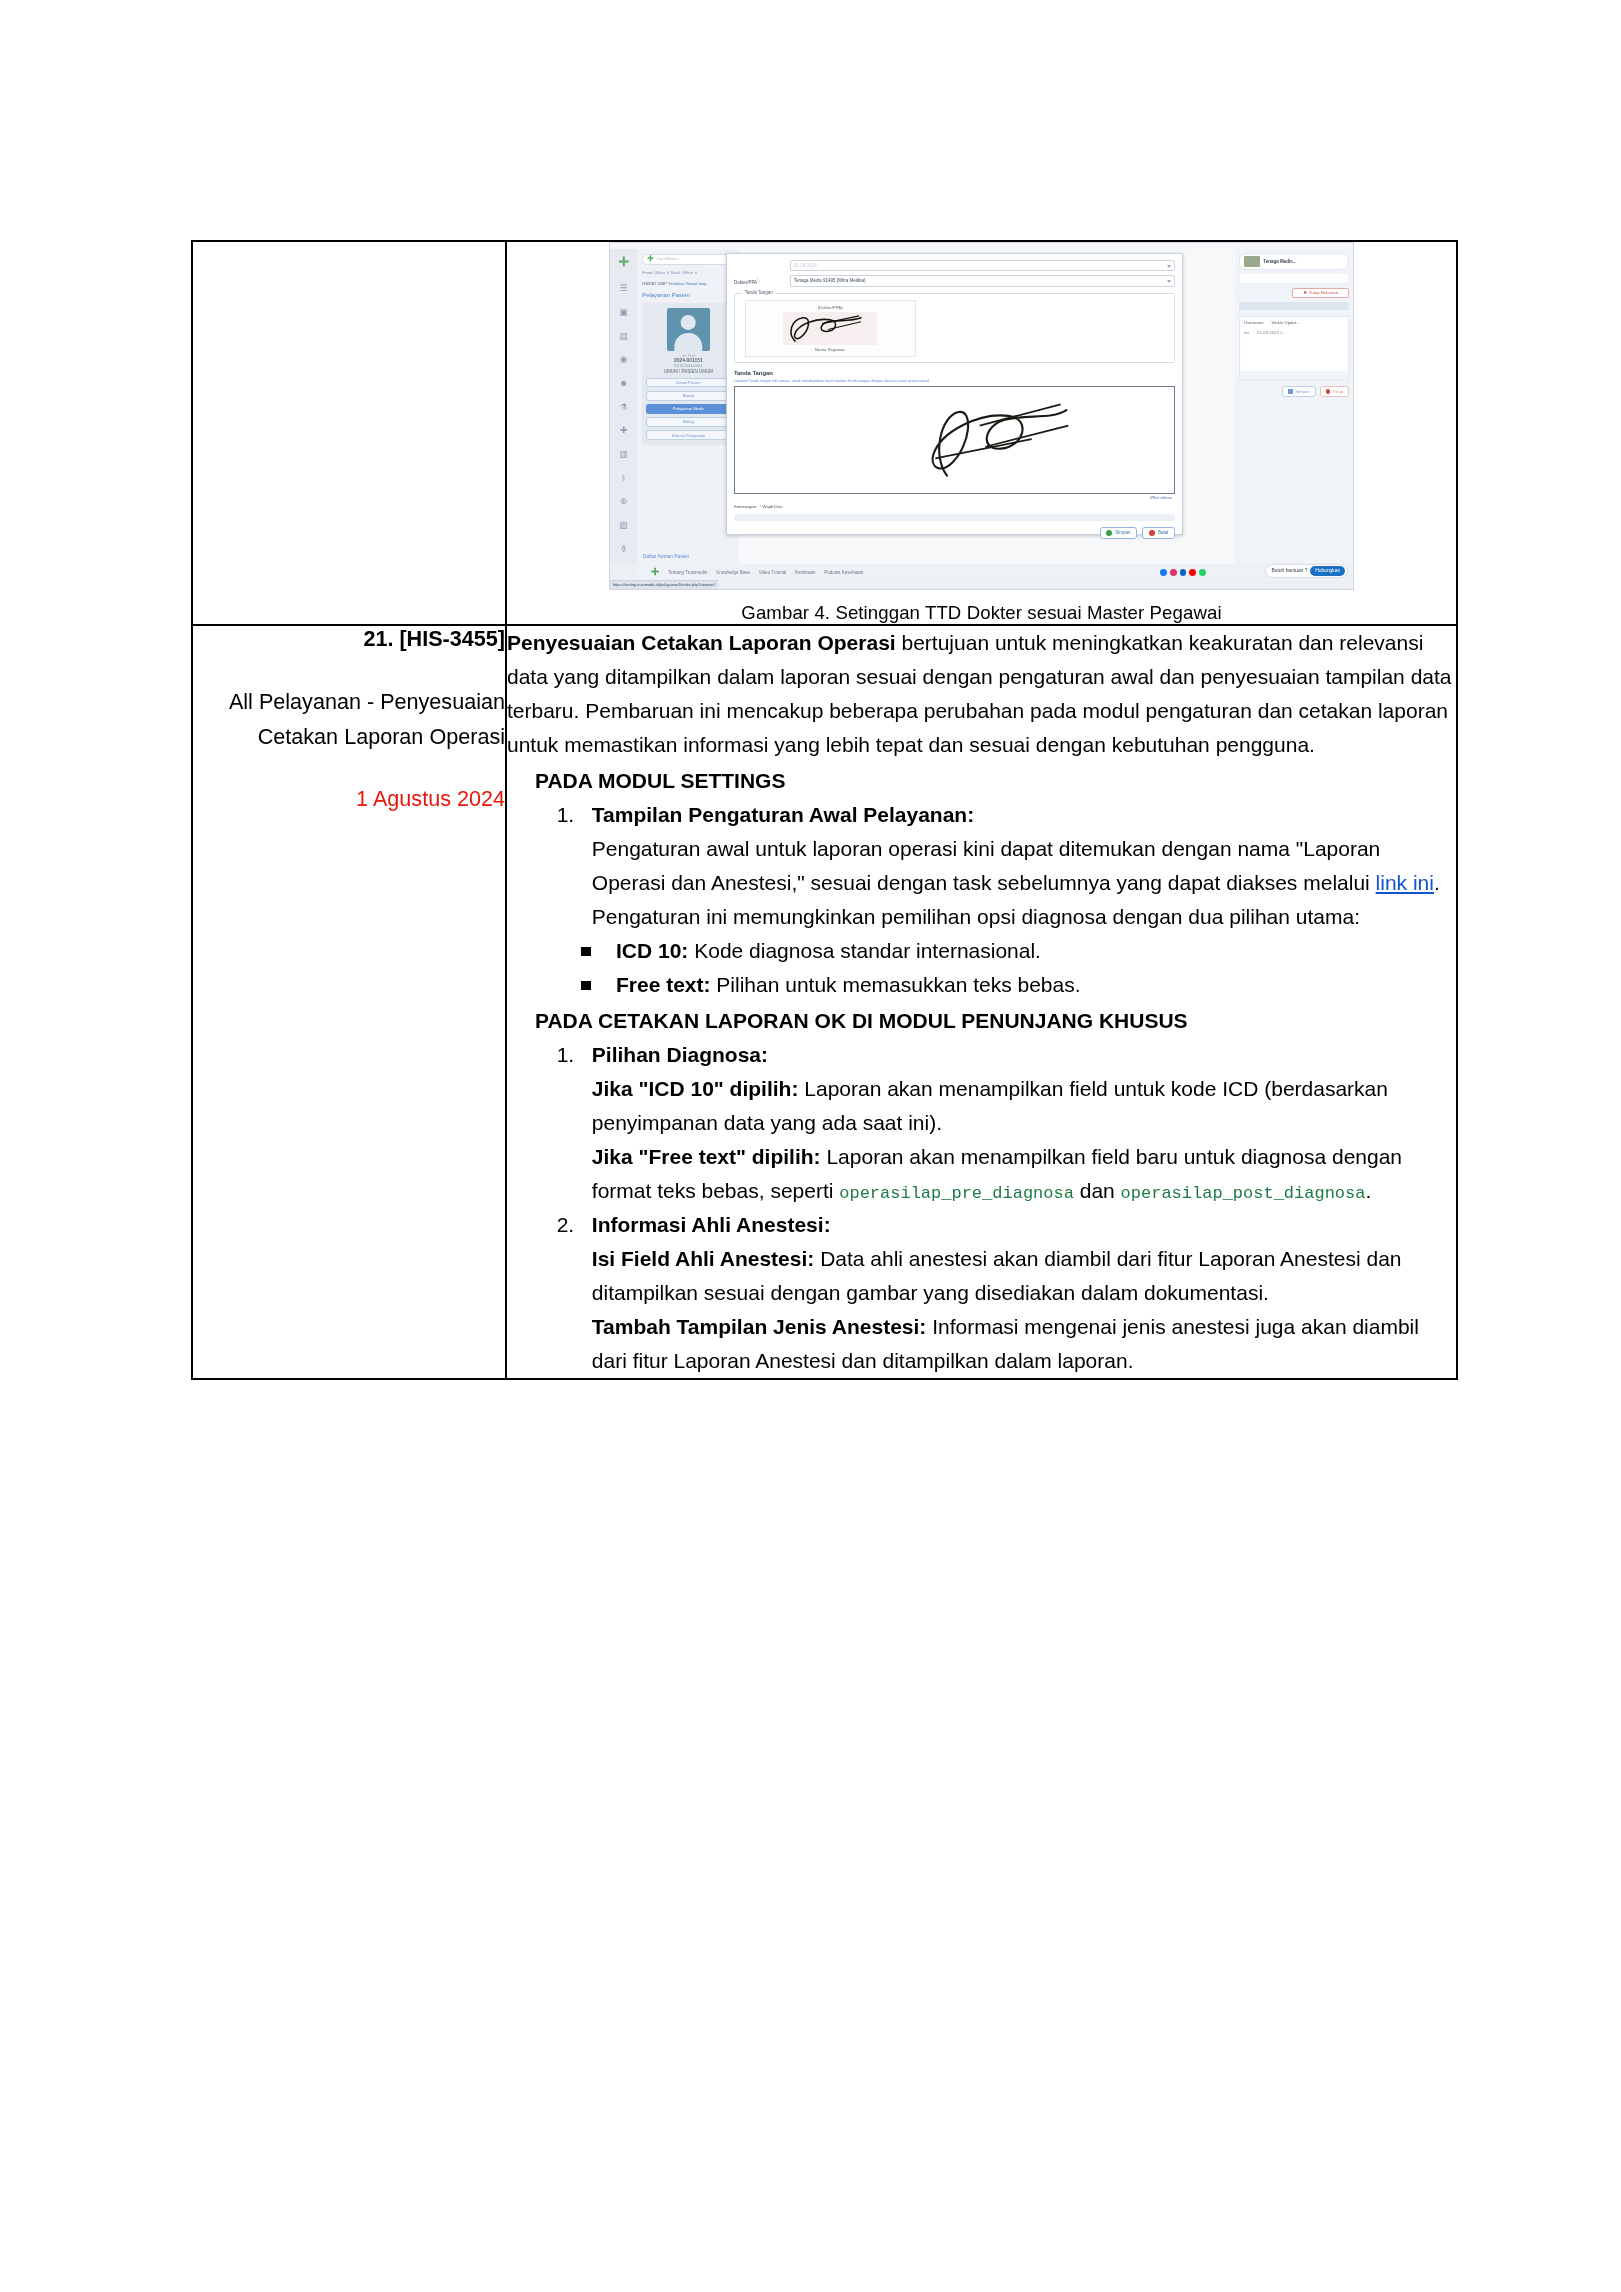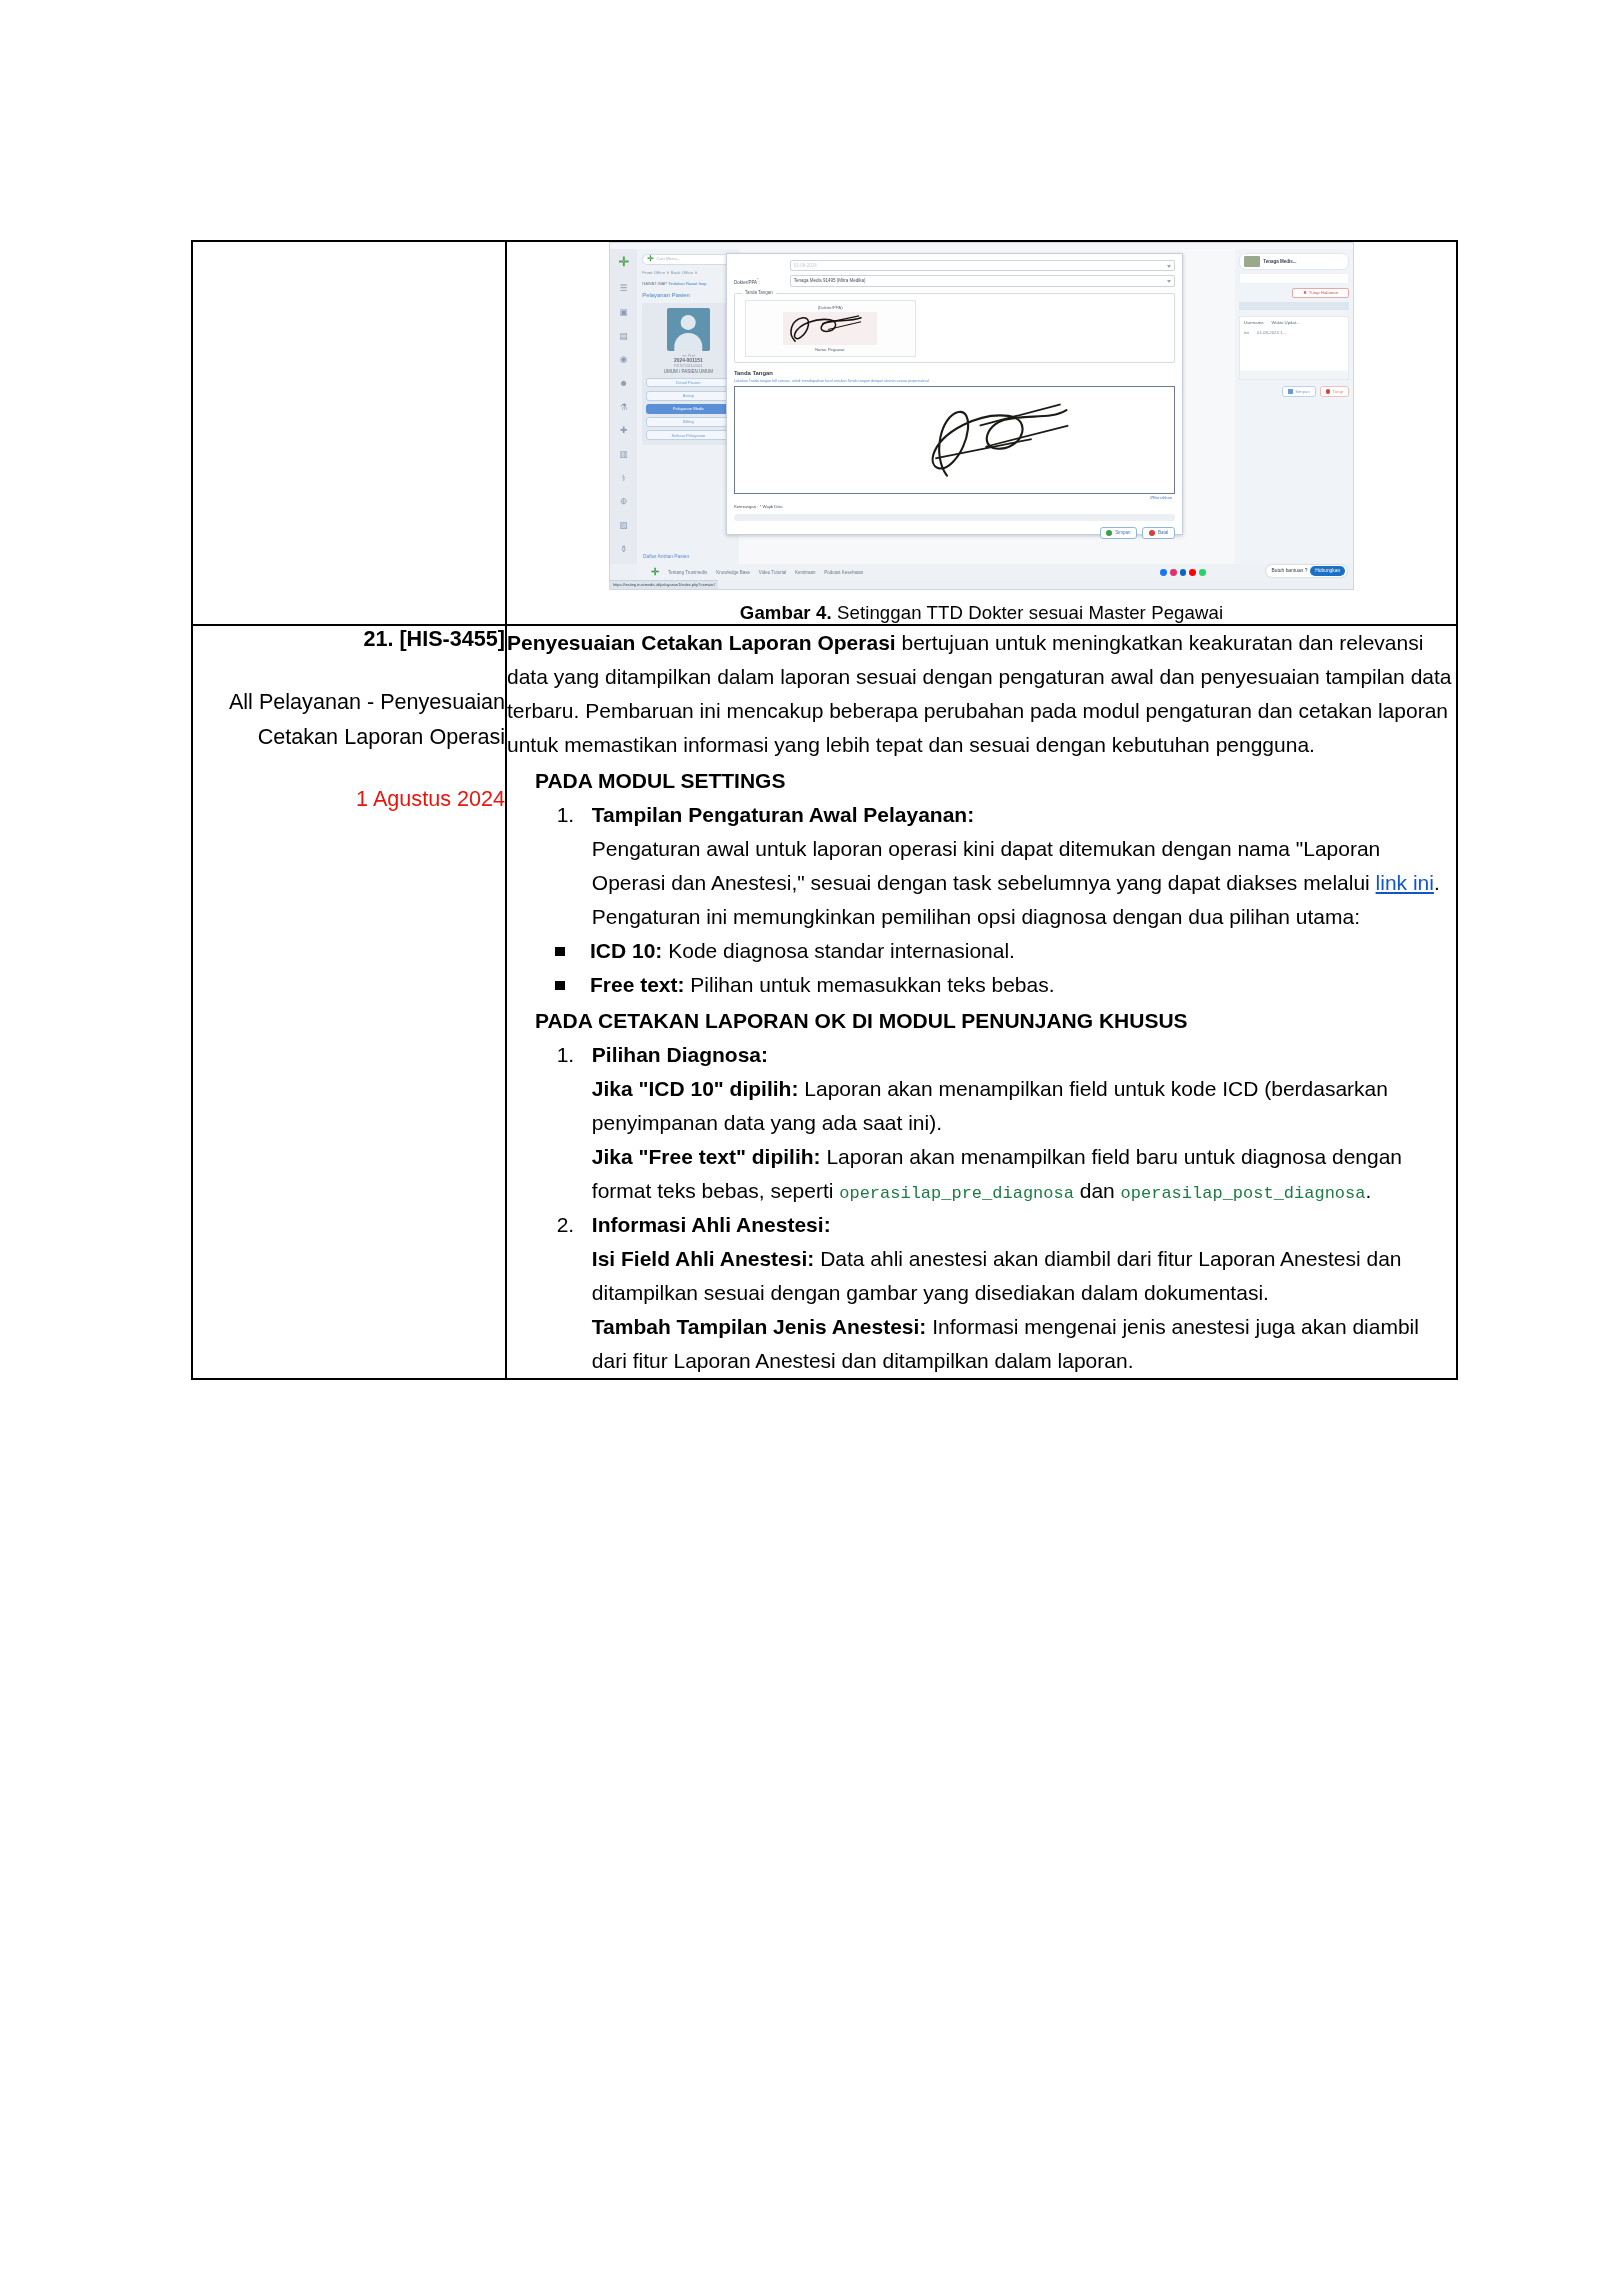--- a/index.html
+++ b/index.html
@@ -185,39 +185,39 @@
     padding:2px 4.9px; display:flex; align-items:center; gap:2px;
   }
   .shot .rbtn .sq { width:4.9px; height:4.9px; background:#6b9ad4; }
   .shot .rbtn.red { border-color:#edc0bd; color:#d98b86; }
   .shot .rbtn.red .sq { background:#d2423b; border-radius:50%; }
 
   .caption {
     margin-top:11.8px; text-align:center;
     font-size:18.6px; color:#000; letter-spacing:0.1px;
   }
-  .caption b { font-weight:bold; }
+  .caption b { font-weight:normal; }
 
   
   .left-cell { padding:17.6px 11.8px 11.8px 11.8px; text-align:right; }
   .left-cell .id-line { font-weight:bold; font-size:21.6px; margin-bottom:33px; }
   .left-cell .title-line { font-size:21.6px; line-height:1.62; }
   .left-cell .date-line { margin-top:31px; font-size:21.6px; color:#e8160c; }
 
   
   .body-cell { padding:17.6px 25.5px 21.6px 19.6px; font-size:21px; line-height:1.62;border-radius:11px; }
   .body-cell p { margin:0; }
   .body-cell b { font-weight:bold; }
   .body-cell .hdg { font-weight:bold; margin-top:2px;padding-left:28px; }
   .body-cell a.link { color:#1155cc; text-decoration:underline; }
   ol.lvl1 { margin:0; padding-left:73px; }
   ol.lvl1 > li { margin:0 0 0 0; padding-left:11.8px; }
   ol.lvl1 > li::marker { font-weight:normal; }
   .sub { margin:0; }
-  ul.sq { list-style:none; margin:0; padding-left:44px; }
+  ul.sq { list-style:none; margin:0; padding-left:70px; }
   ul.sq > li { position:relative; padding-left:39px; }
   ul.sq > li::before {
     content:""; position:absolute; left:3.9px; top:12.7px; width:9.8px; height:9.8px; background:#000;
   }
   .code {
     font-family:"Liberation Mono","DejaVu Sans Mono", monospace;
     color:#1d7a43; font-size:17px;
   }
   .nowrap-li-title { font-weight:bold; }
 </style>

